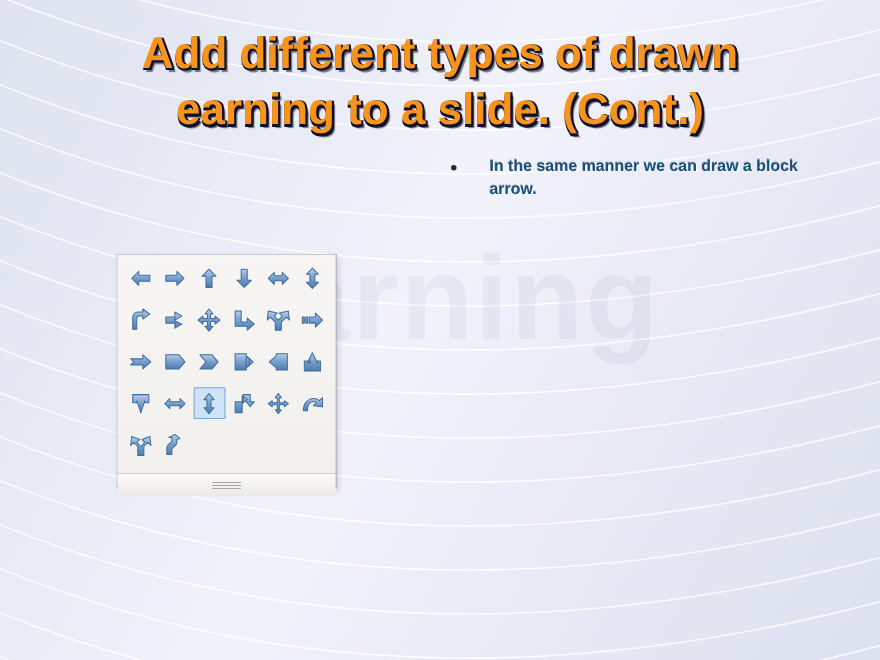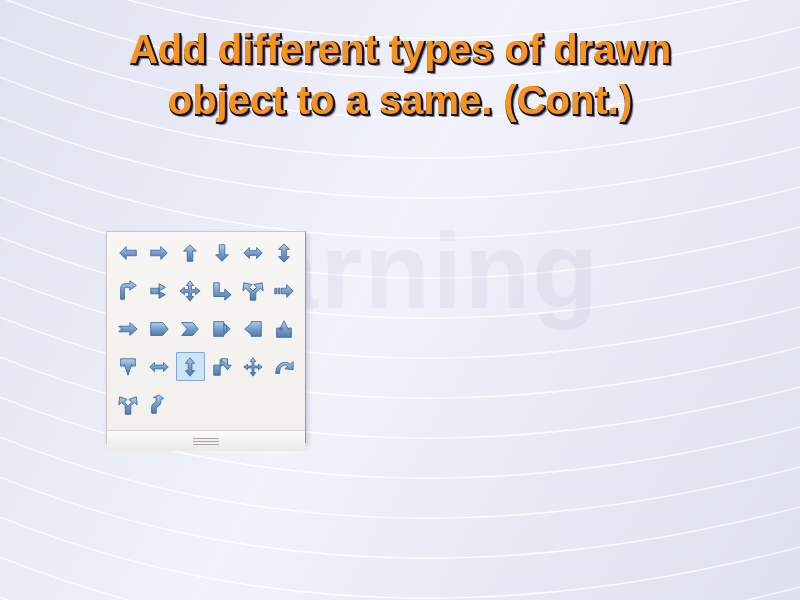--- a/index.html
+++ b/index.html
@@ -180,22 +180,26 @@
       <path d="M-40,500 Q360,680 860,530"></path>
       <path d="M-40,540 Q360,720 860,570"></path>
       <path d="M-40,580 Q360,760 860,610"></path>
       <path d="M-40,620 Q360,800 860,650"></path>
     </g>
   </svg>
 
   <div id="watermark">earning</div>
 
   <div id="title">Add different types of drawn
-object to a same. (Cont.)</div>
-
+earning to a slide. (Cont.)</div>
+
+  <div id="bullet-block">
+    <div id="bullet-dot"></div>
+    <div id="bullet-text">In the same manner we can draw a block arrow.</div>
+  </div>
 
   <div id="toolbar">
     <div id="toolbar-grid">
         <div class="tool-cell" title="Left Arrow">
           <svg width="22" height="22" viewBox="0 0 24 24">
             <path d="M3,12 L10,5 L10,9 L21,9 L21,15 L10,15 L10,19 Z" fill="url(#arrGrad)" stroke="#3f6d9e" stroke-width="1" stroke-linejoin="round"></path>
           </svg>
         </div>
         <div class="tool-cell" title="Right Arrow">
           <svg width="22" height="22" viewBox="0 0 24 24">

